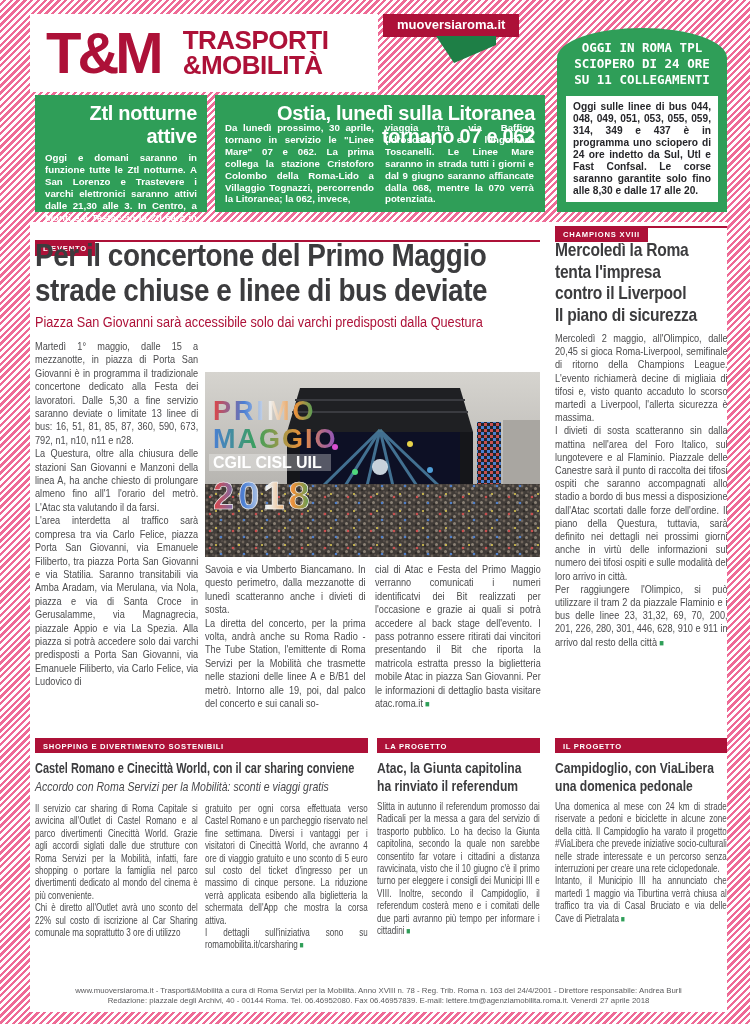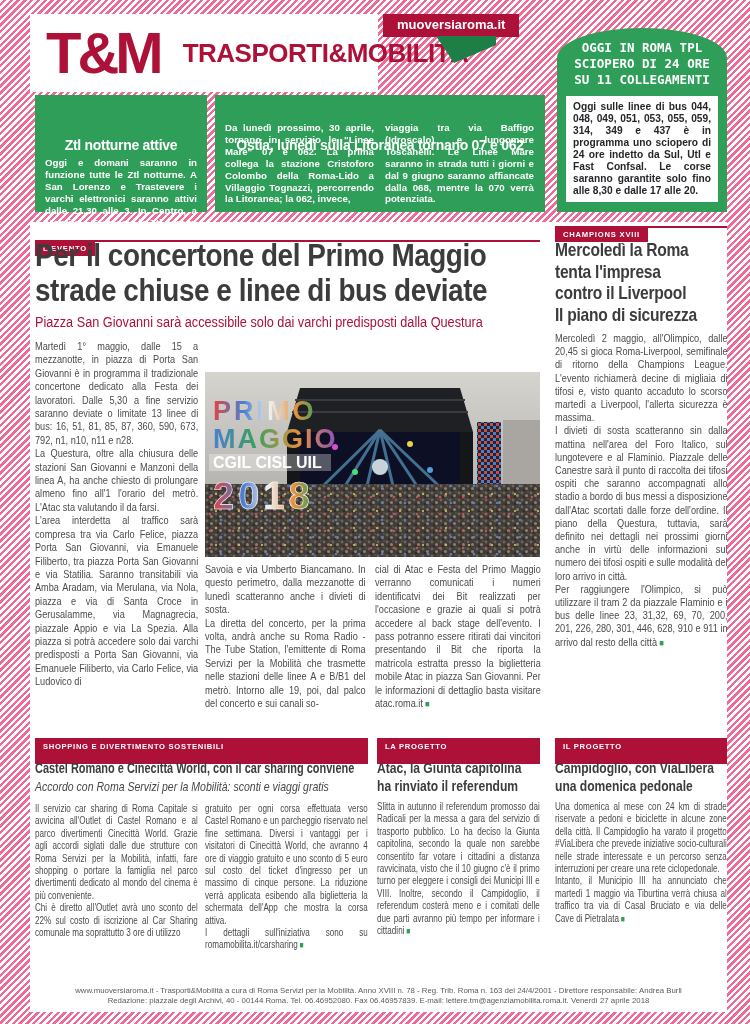--- a/index.html
+++ b/index.html
@@ -12,44 +12,44 @@
   }
   *{margin:0;padding:0;box-sizing:border-box;}
   html,body{width:750px;}
   body{font-family:"Liberation Sans",sans-serif;}
   .page{position:relative;width:750px;height:1024px;overflow:hidden;
     background:repeating-linear-gradient(135deg,#ffffff 0px,#ffffff 2.4px,var(--pink) 2.4px,var(--pink) 4.8px);}
   
   .logo-box{position:absolute;left:30px;top:14px;width:348px;height:78px;background:#fff;
     display:flex;align-items:center;gap:23px;padding-left:16px;}
   .tm{font-size:58px;font-weight:900;color:var(--crimson);letter-spacing:-4px;line-height:60px;}
-  .brand-title{display:flex;flex-direction:row;font-size:26px;font-weight:800;color:var(--crimson);
+  .brand-title{display:flex;flex-direction:column;font-size:26px;font-weight:800;color:var(--crimson);
     line-height:25px;letter-spacing:-0.5px;}
   .site-badge{position:absolute;left:383px;top:14px;background:var(--crimson);color:#fff;
     font-size:13px;font-weight:bold;padding:3px 14px 5px;}
   .ribbon{position:absolute;left:436px;top:36px;}
   .strike-badge{position:absolute;left:557px;top:28px;width:170px;height:184px;background:var(--green);
     border-radius:85px 85px 0 0 / 30px 30px 0 0;padding-top:12px;}
   .strike-title{font-family:"DejaVu Sans Mono",monospace;font-weight:bold;color:#fff;font-size:12.5px;
     line-height:16px;text-align:center;white-space:pre-line;}
   .strike-box{margin:8px 9px 0;background:#fff;padding:5px 7px;font-size:10.2px;font-weight:bold;
     line-height:12px;color:#26262a;text-align:justify;}
   .green-box{position:absolute;top:95px;height:117px;background:var(--green);color:#fff;padding:7px 10px;}
   .gb-a{left:35px;width:172px;}
   .gb-b{left:215px;width:330px;}
-  .gb-title{text-align:center;font-weight:bold;font-size:14px;margin-bottom:4px;letter-spacing:-0.3px;margin-top:35px;}
+  .gb-title{text-align:right;font-weight:bold;font-size:20px;margin-bottom:4px;letter-spacing:-0.3px;}
   .gb-body{font-size:9.7px;font-weight:bold;line-height:11.9px;text-align:justify;}
   .gb-col{position:absolute;top:27px;width:149px;}
   .gb-col.c1{left:10px;} .gb-col.c2{left:170px;}
   
   .sheet{position:absolute;left:30px;top:222px;width:697px;height:790px;background:#fff;}
   .tag-row{position:absolute;border-top:2.5px solid var(--crimson);}
   .tag{display:inline-block;background:var(--crimson);color:#fff;font-size:7.6px;font-weight:bold;
     letter-spacing:0.8px;padding:2px 8px 3px;vertical-align:top;}
-  .bar-tag{position:absolute;top:516px;height:26px;background:var(--crimson);color:#fff;font-size:7.6px;
+  .bar-tag{position:absolute;top:516px;height:15px;background:var(--crimson);color:#fff;font-size:7.6px;
     font-weight:bold;letter-spacing:0.7px;padding:4px 0 0 8px;}
   .evt-headline{position:absolute;left:5px;top:17px;width:562px;font-size:31px;line-height:34.5px;
     font-weight:bold;color:var(--ink);white-space:pre-line;transform:scaleX(0.9);transform-origin:0 0;
     letter-spacing:-0.5px;}
   .evt-subhead{position:absolute;left:5px;top:91px;width:616px;font-size:15.5px;color:var(--crimson);
     white-space:nowrap;transform:scaleX(0.82);transform-origin:0 0;}
   .body-txt{font-size:10.8px;line-height:13.4px;color:var(--body);text-align:justify;white-space:pre-line;
     transform:scaleX(0.85);transform-origin:0 0;overflow:hidden;position:absolute;}
   .m-col1{left:5px;top:118px;width:192px;height:398px;}
   .m-col2{left:175px;top:341px;width:189px;height:172px;}

